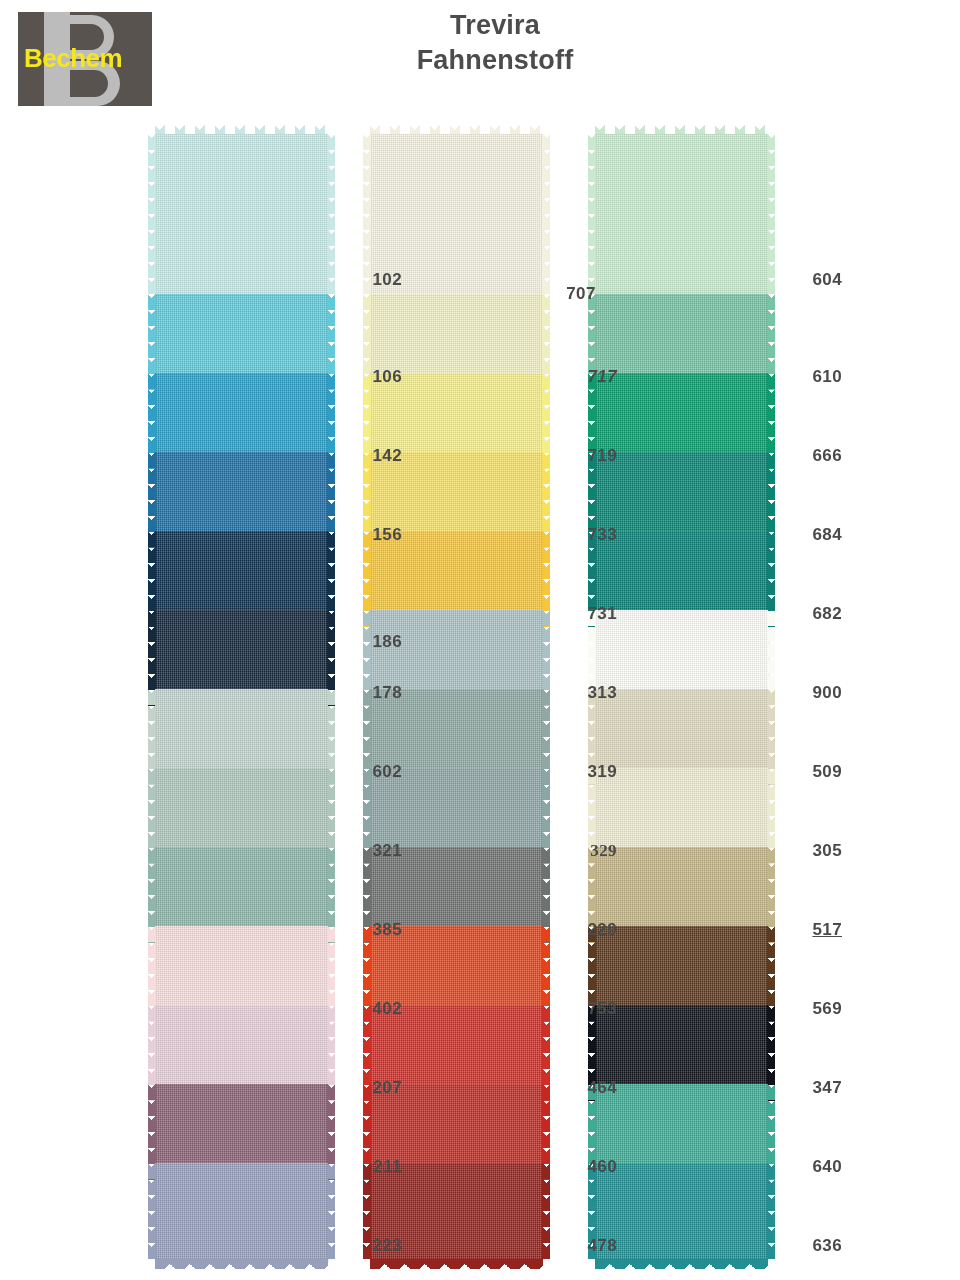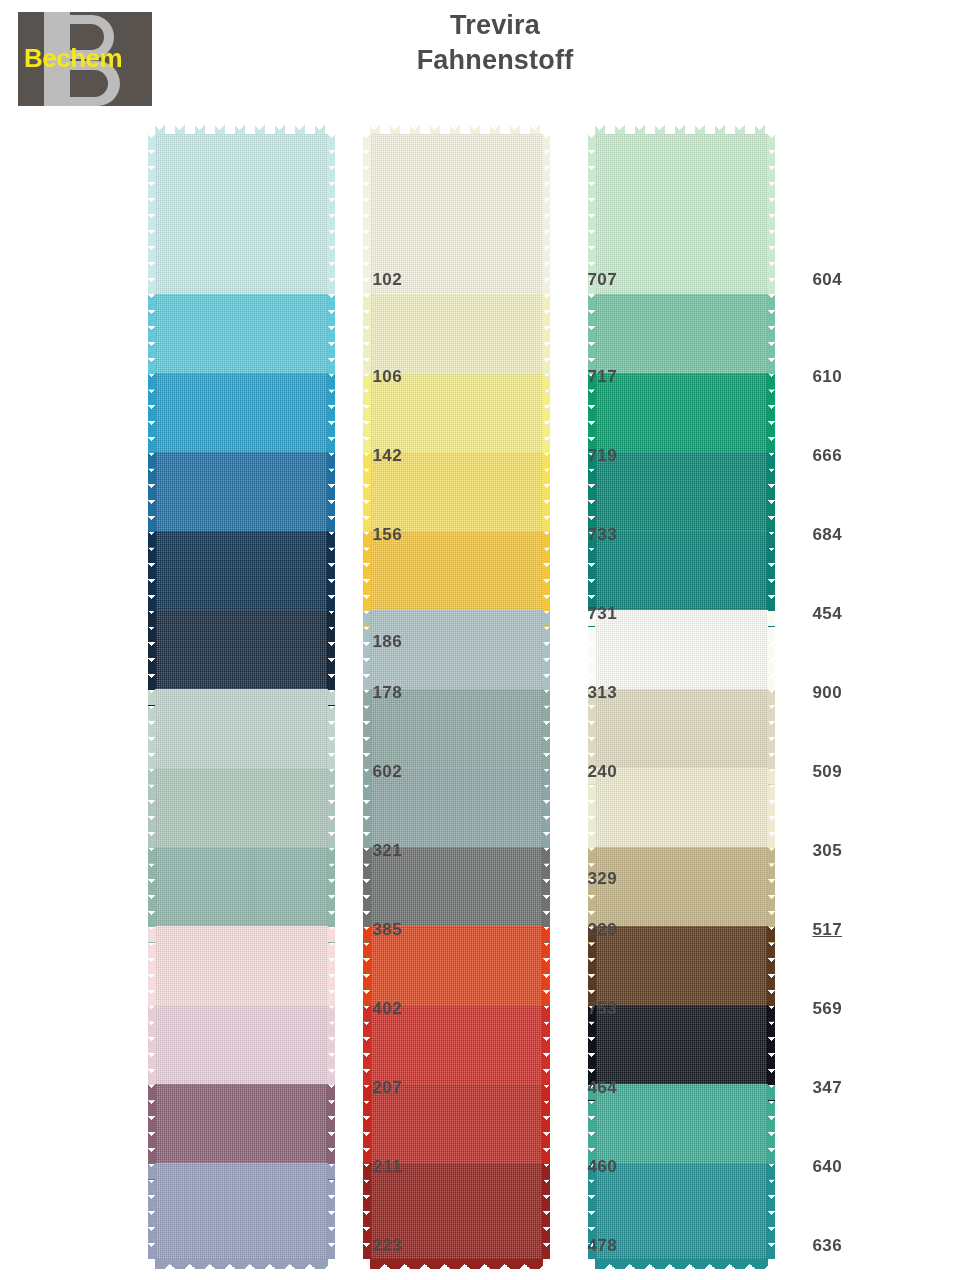--- a/index.html
+++ b/index.html
@@ -320,28 +320,28 @@
       <div class="code-label" style="top: 1116px; z-index: 60;">223</div>
     </div>
   <div class="column" id="col-1">
       <div class="swatch first" title="707" style="--c: #f2f1df; top: 14px; height: 160px; z-index: 1;">
         <div class="pink-top"></div>
         <div class="cloth"></div>
         <div class="pink-side left"></div>
         <div class="pink-side right"></div>
         <div class="pink-edge"></div>
       </div>
-      <div class="code-label" style="top: 150px; z-index: 60;">707</div>
+      <div class="code-label" style="top: 164px; z-index: 60; text-align: center;">707</div>
       <div class="swatch" title="717" style="--c: #efeec0; top: 174px; height: 97px; z-index: 2;">
         <div class="cloth"></div>
         <div class="pink-side left"></div>
         <div class="pink-side right"></div>
         <div class="pink-edge"></div>
       </div>
-      <div class="code-label" style="top: 247px; z-index: 60;">717</div>
+      <div class="code-label" style="top: 247px; z-index: 60; font-style: italic;">717</div>
       <div class="swatch" title="719" style="--c: #f4ee87; top: 253px; height: 97px; z-index: 3;">
         <div class="cloth"></div>
         <div class="pink-side left"></div>
         <div class="pink-side right"></div>
         <div class="pink-edge"></div>
       </div>
       <div class="code-label" style="top: 326px; z-index: 60;">719</div>
       <div class="swatch" title="733" style="--c: #f7e05c; top: 332px; height: 97px; z-index: 4;">
         <div class="cloth"></div>
         <div class="pink-side left"></div>
@@ -362,28 +362,28 @@
         <div class="pink-side right"></div>
         <div class="pink-edge"></div>
       </div>
       <div class="code-label" style="top: 563px; z-index: 60;">313</div>
       <div class="swatch" title="319" style="--c: #8fa8a3; top: 569px; height: 97px; z-index: 7;">
         <div class="cloth"></div>
         <div class="pink-side left"></div>
         <div class="pink-side right"></div>
         <div class="pink-edge"></div>
       </div>
-      <div class="code-label" style="top: 642px; z-index: 60;">240</div>
+      <div class="code-label" style="top: 642px; z-index: 60;">319</div>
       <div class="swatch" title="329" style="--c: #8ba6a5; top: 648px; height: 97px; z-index: 8;">
         <div class="cloth"></div>
         <div class="pink-side left"></div>
         <div class="pink-side right"></div>
         <div class="pink-edge"></div>
       </div>
-      <div class="code-label" style="top: 749px; z-index: 60;">329</div>
+      <div class="code-label" style="top: 721px; z-index: 60; font-family: Liberation Serif, serif;">329</div>
       <div class="swatch" title="229" style="--c: #6e7270; top: 727px; height: 97px; z-index: 9;">
         <div class="cloth"></div>
         <div class="pink-side left"></div>
         <div class="pink-side right"></div>
         <div class="pink-edge"></div>
       </div>
       <div class="code-label" style="top: 800px; z-index: 60;">229</div>
       <div class="swatch" title="753" style="--c: #e3431a; top: 806px; height: 97px; z-index: 10;">
         <div class="cloth"></div>
         <div class="pink-side left"></div>
@@ -442,21 +442,21 @@
         <div class="pink-side right"></div>
         <div class="pink-edge"></div>
       </div>
       <div class="code-label" style="top: 405px; z-index: 60;">684</div>
       <div class="swatch" title="682" style="--c: #0f7f76; top: 411px; height: 97px; z-index: 5;">
         <div class="cloth"></div>
         <div class="pink-side left"></div>
         <div class="pink-side right"></div>
         <div class="pink-edge"></div>
       </div>
-      <div class="code-label" style="top: 484px; z-index: 60;">454</div>
+      <div class="code-label" style="top: 484px; z-index: 60;">682</div>
       <div class="swatch" title="900" style="--c: #fbfbf6; top: 490px; height: 97px; z-index: 6;">
         <div class="cloth"></div>
         <div class="pink-side left"></div>
         <div class="pink-side right"></div>
         <div class="pink-edge"></div>
       </div>
       <div class="code-label" style="top: 563px; z-index: 60;">900</div>
       <div class="swatch" title="509" style="--c: #ddd8c2; top: 569px; height: 97px; z-index: 7;">
         <div class="cloth"></div>
         <div class="pink-side left"></div>

